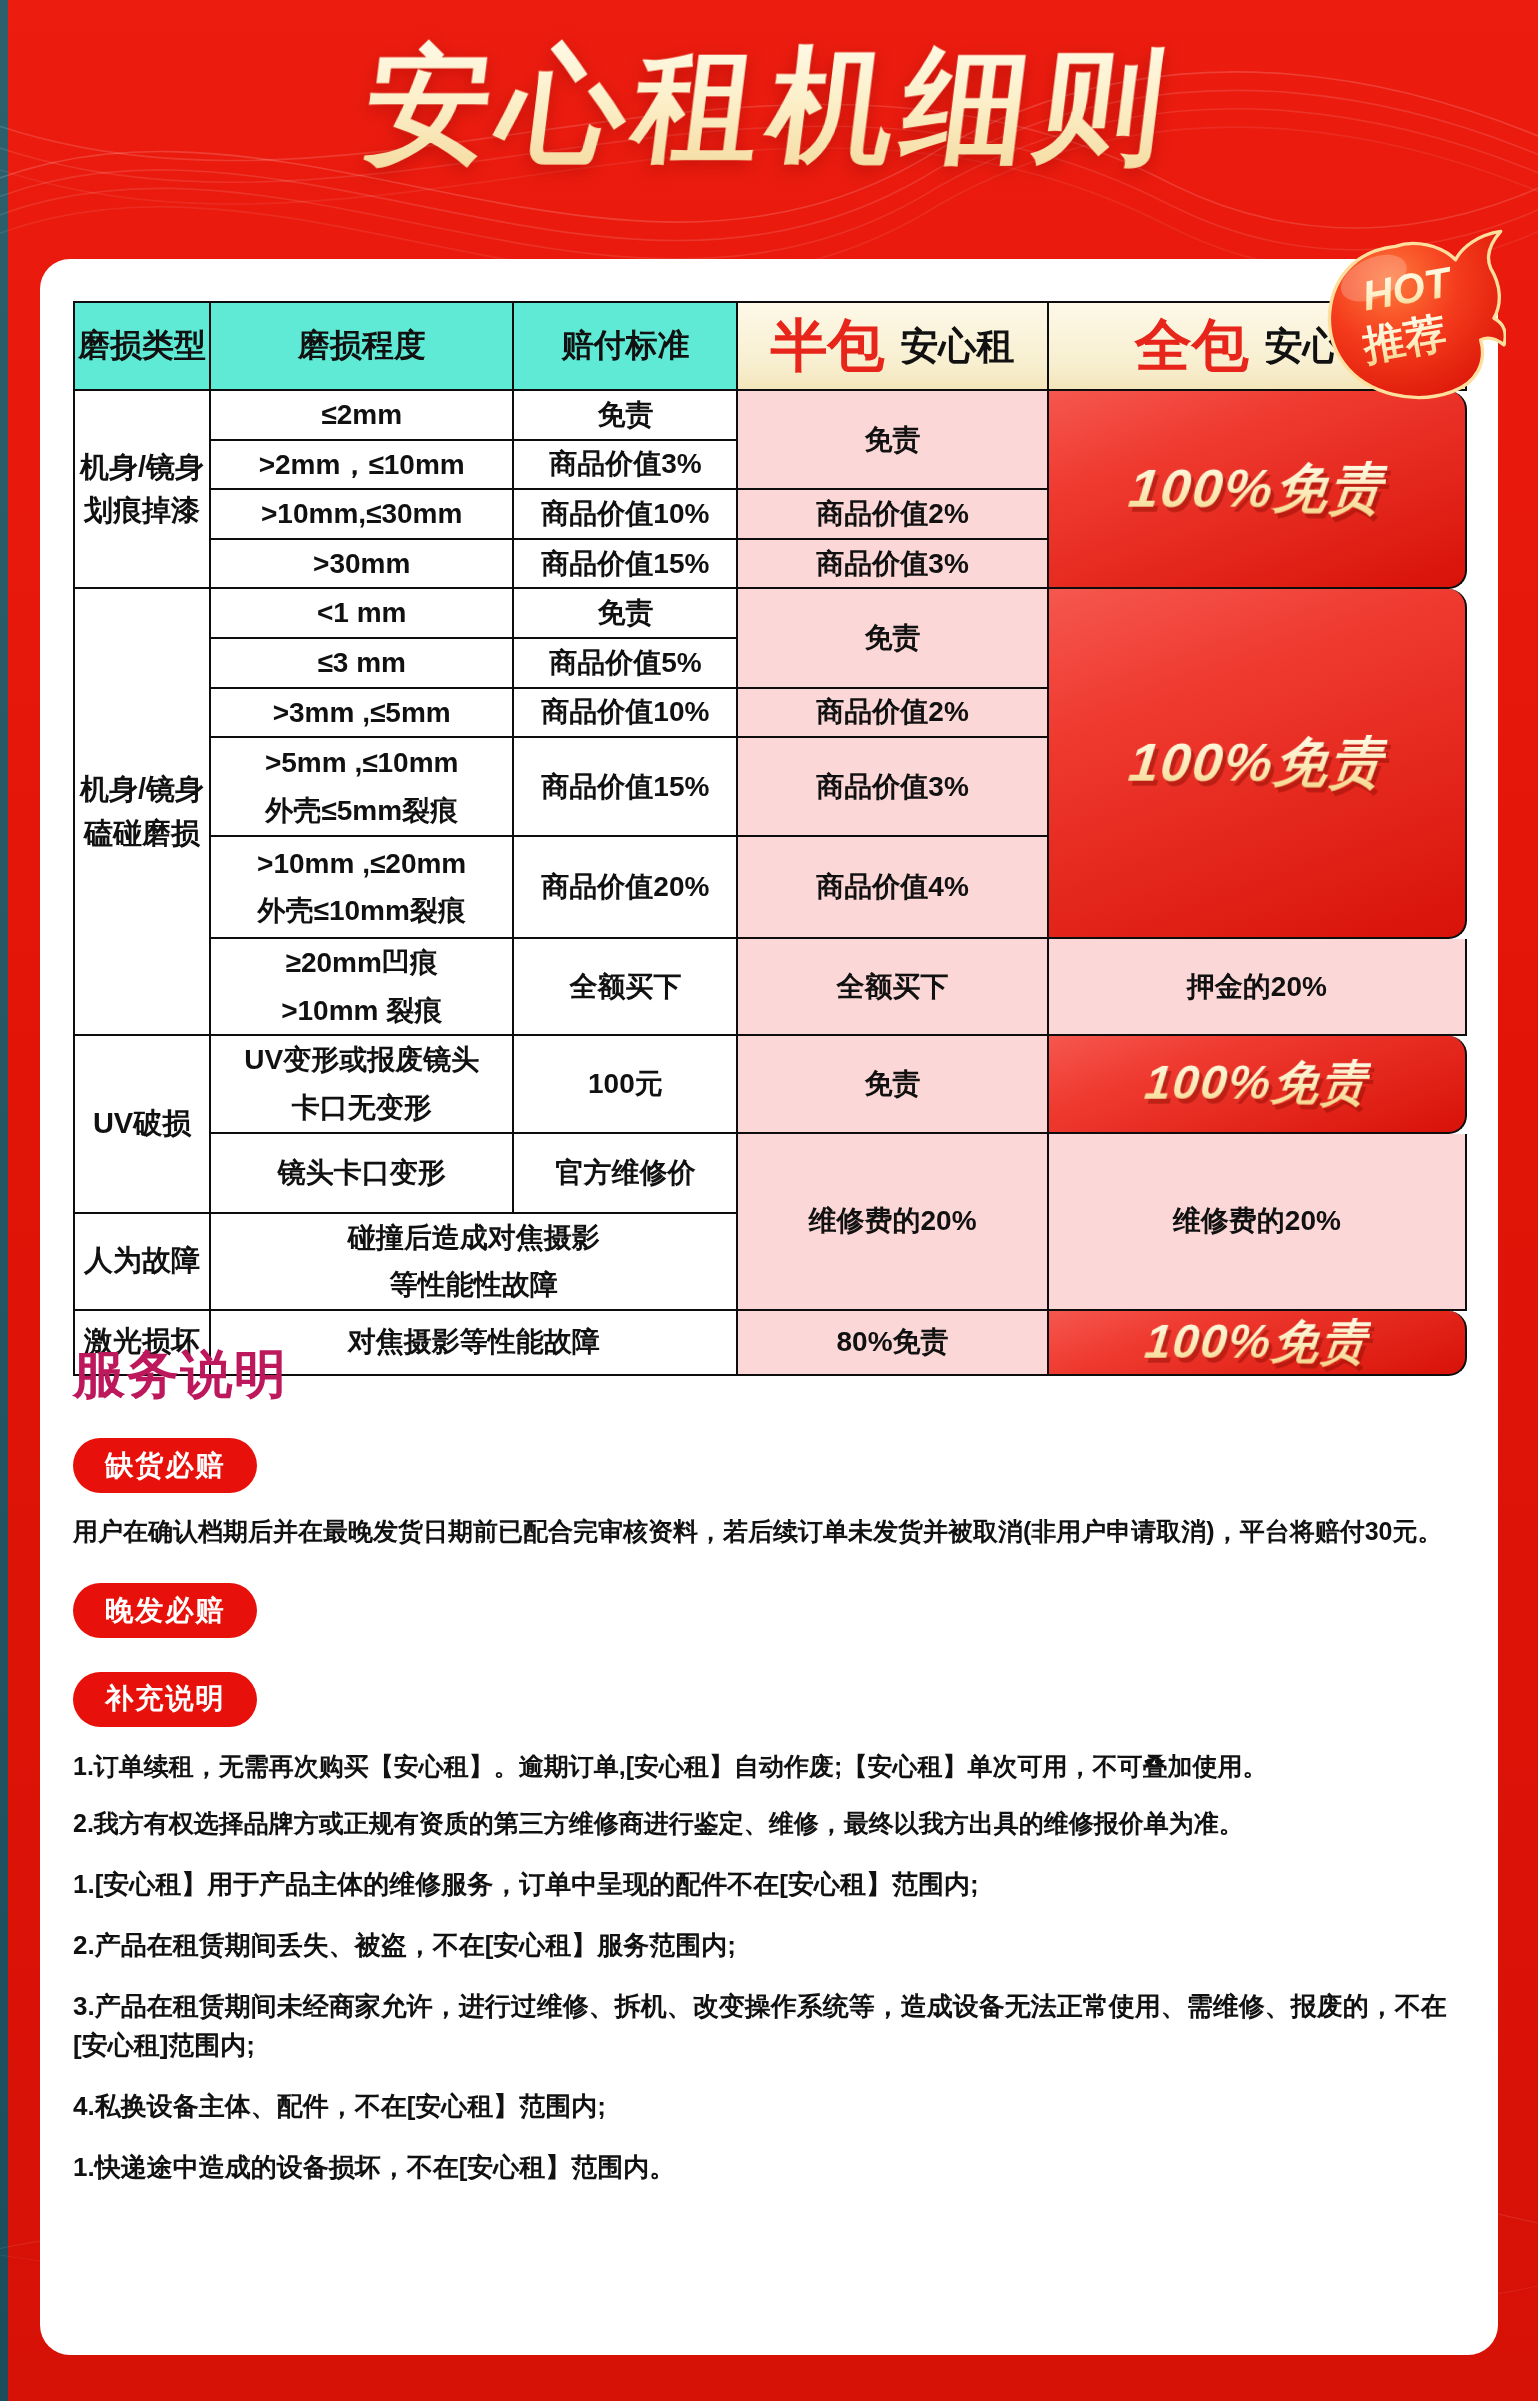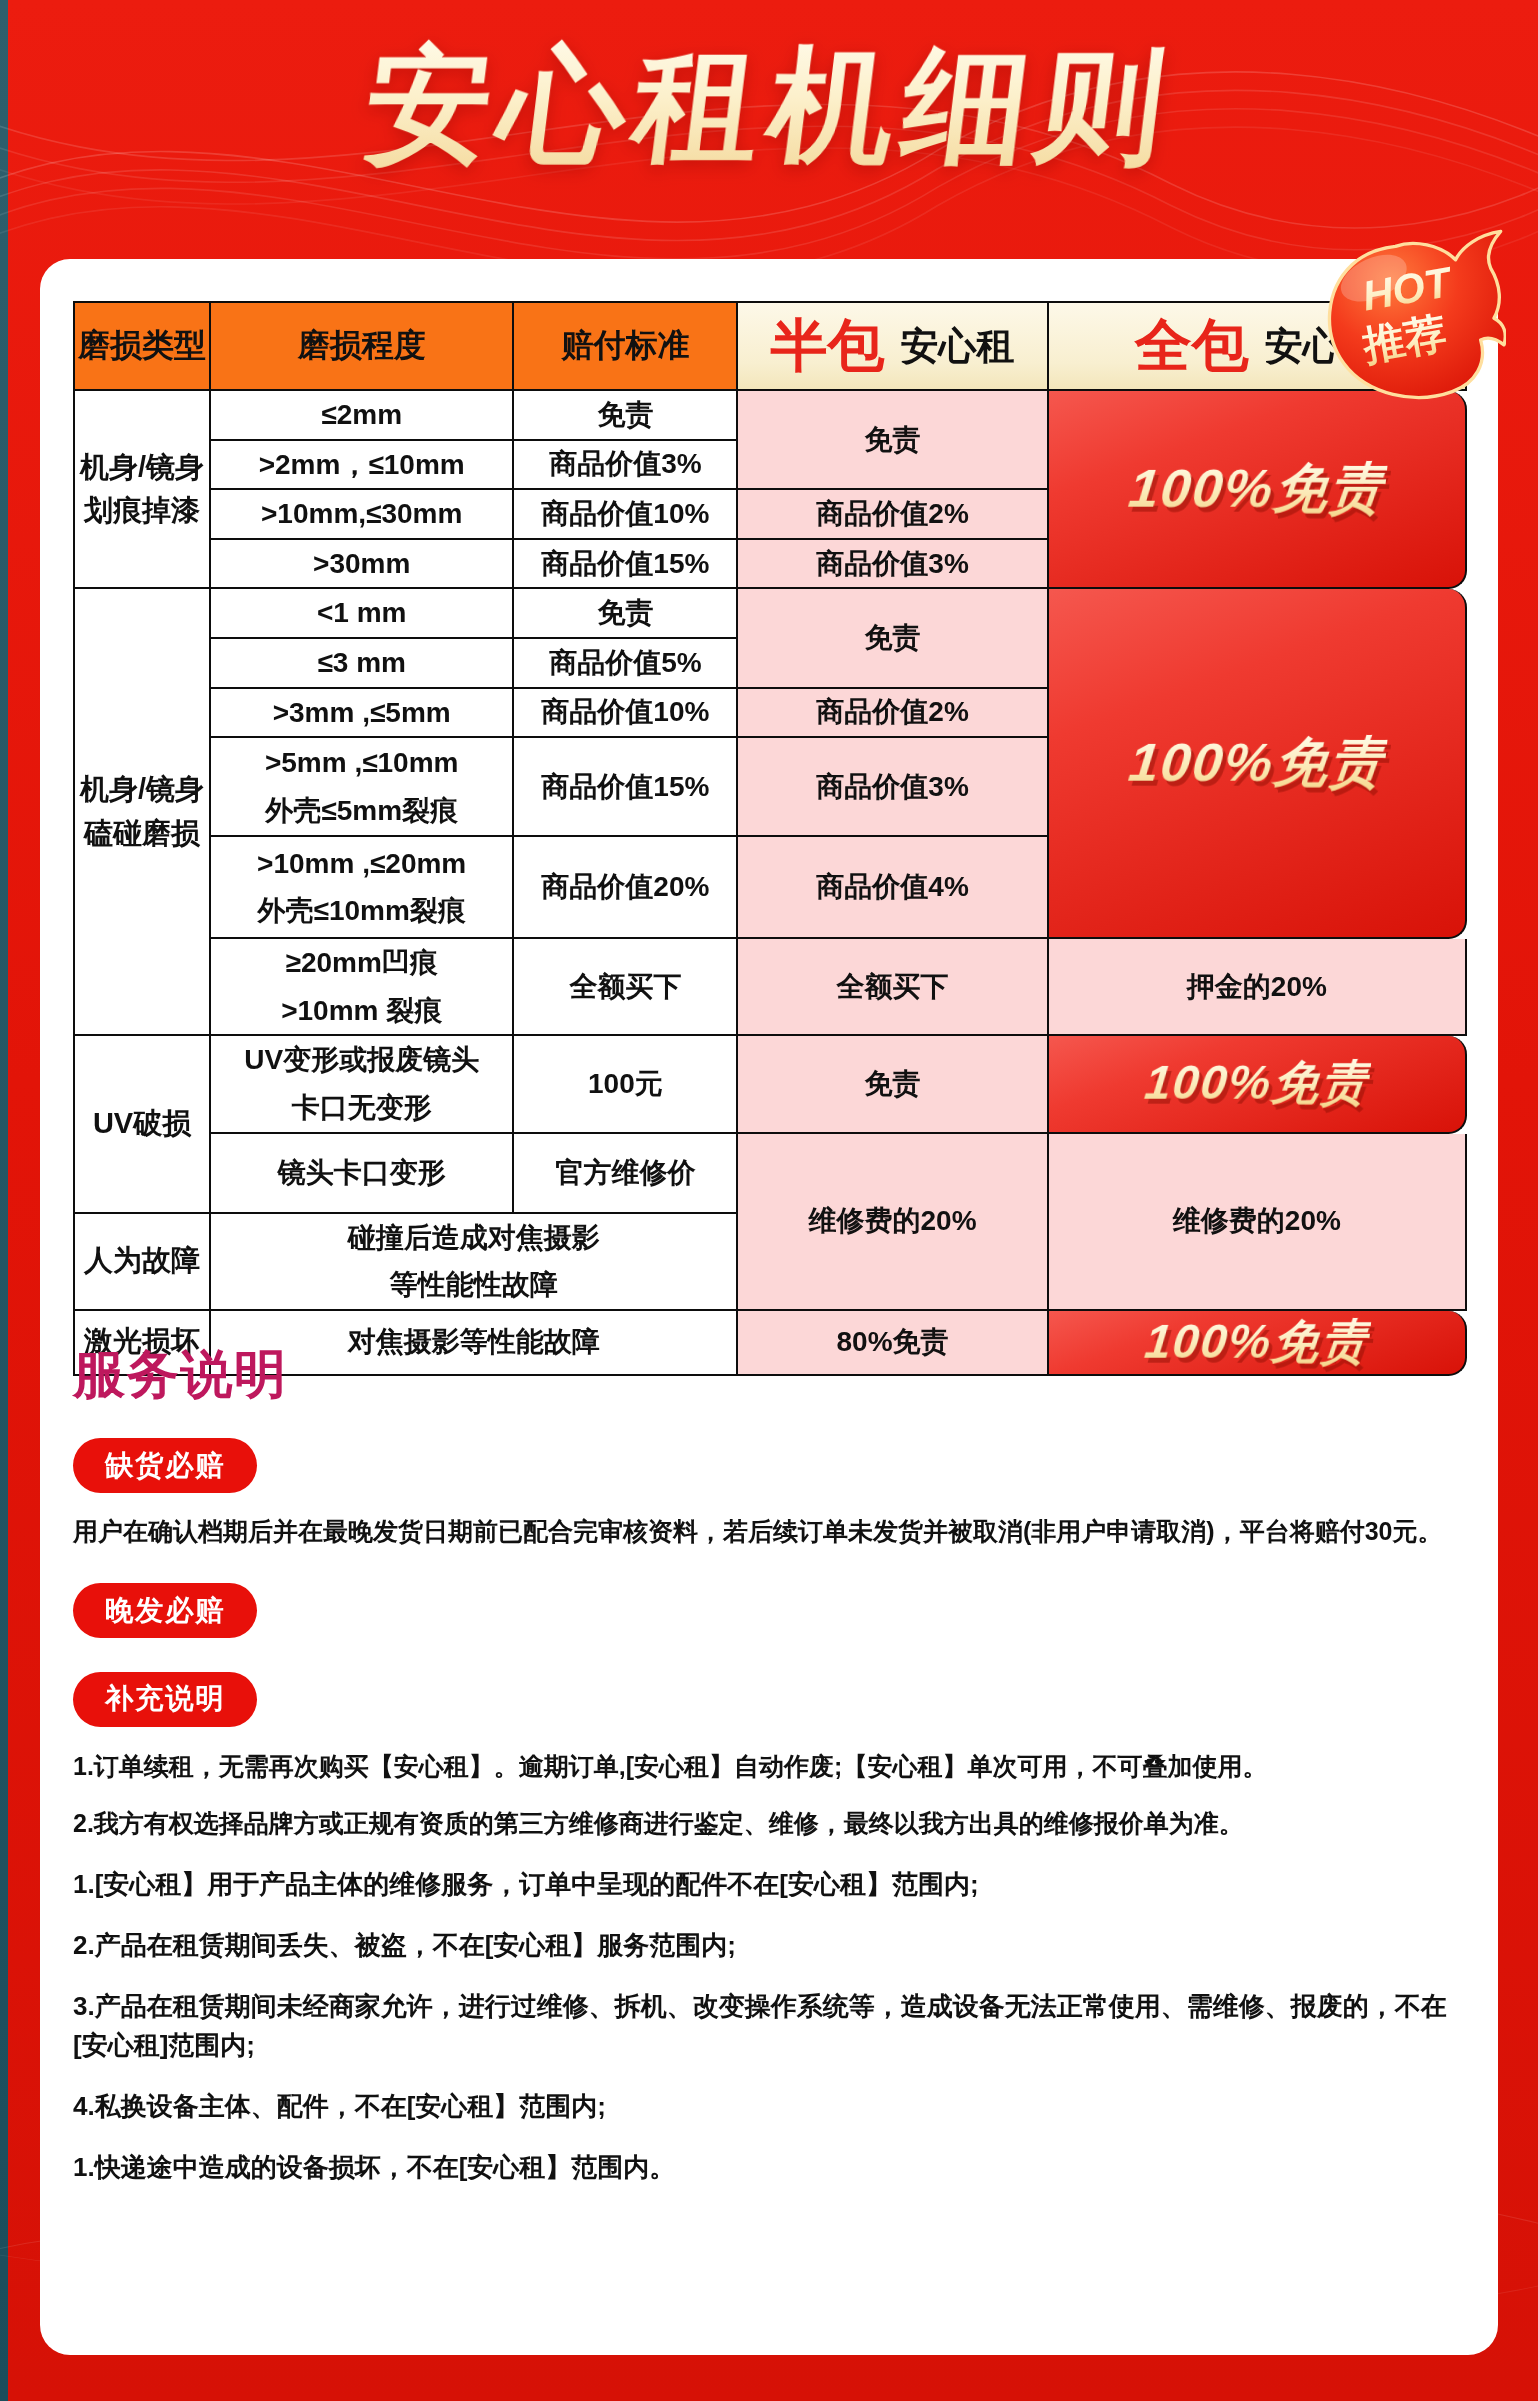--- a/index.html
+++ b/index.html
@@ -25,21 +25,21 @@
   
   table.rules{
     position:absolute;left:33px;top:42px;width:1394px;table-layout:fixed;
     border-collapse:separate;border-spacing:0;
     border-top:2.5px solid #0d0d0d;border-left:2.5px solid #0d0d0d;
   }
   table.rules th,table.rules td{
     border-right:2.5px solid #0d0d0d;border-bottom:2.5px solid #0d0d0d;
     vertical-align:middle;text-align:center;color:#111;padding:0;
   }
-  th.hdr{background:#f97316;font-size:32px;font-weight:800;}
+  th.hdr{background:#5eead4;font-size:32px;font-weight:800;}
   th.plan-h{background:linear-gradient(180deg,#fdf8e8 0%,#f8efd0 70%,#f3e6bb 100%);}
   .plan-em{font-size:57px;font-weight:900;color:#e8251a;vertical-align:middle;}
   .plan-rest{font-size:38px;font-weight:900;color:#111;vertical-align:middle;margin-left:16px;}
   td.c-type{font-size:29px;font-weight:800;white-space:pre-line;line-height:1.5;}
   td.c-deg{font-size:28px;font-weight:700;text-align:left;padding-left:25px;white-space:pre-line;line-height:1.7;}
   td.c-std{font-size:28px;font-weight:700;}
   td.c-pink{background:#fcd7d7;font-size:28px;font-weight:800;}
   td.c-red{
     background:linear-gradient(160deg,#f5574e 0%,#ef3a30 30%,#d81208 100%);
     border-radius:0 18.4px 18.4px 0;

